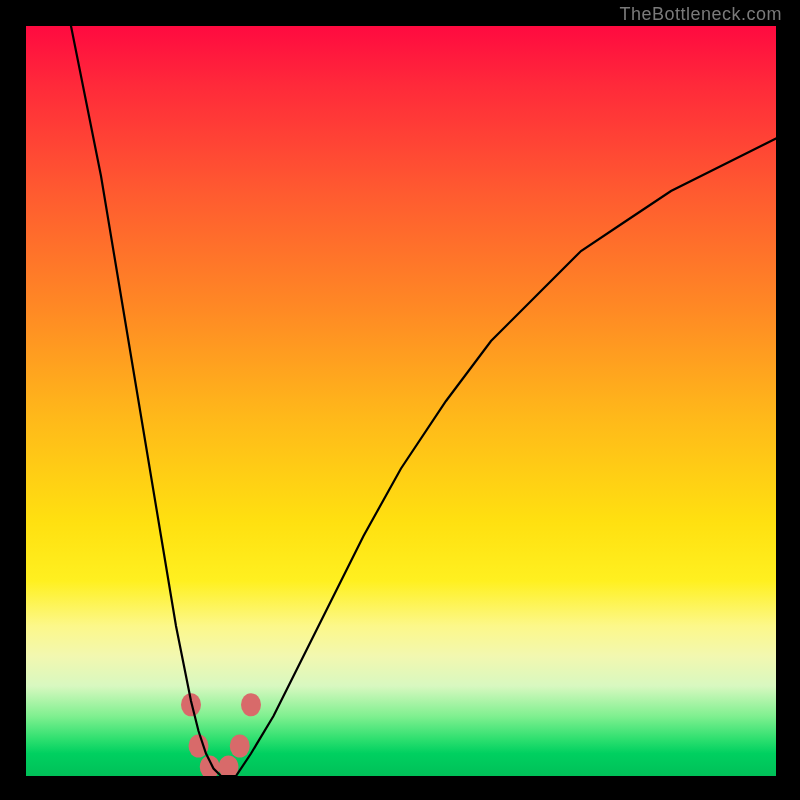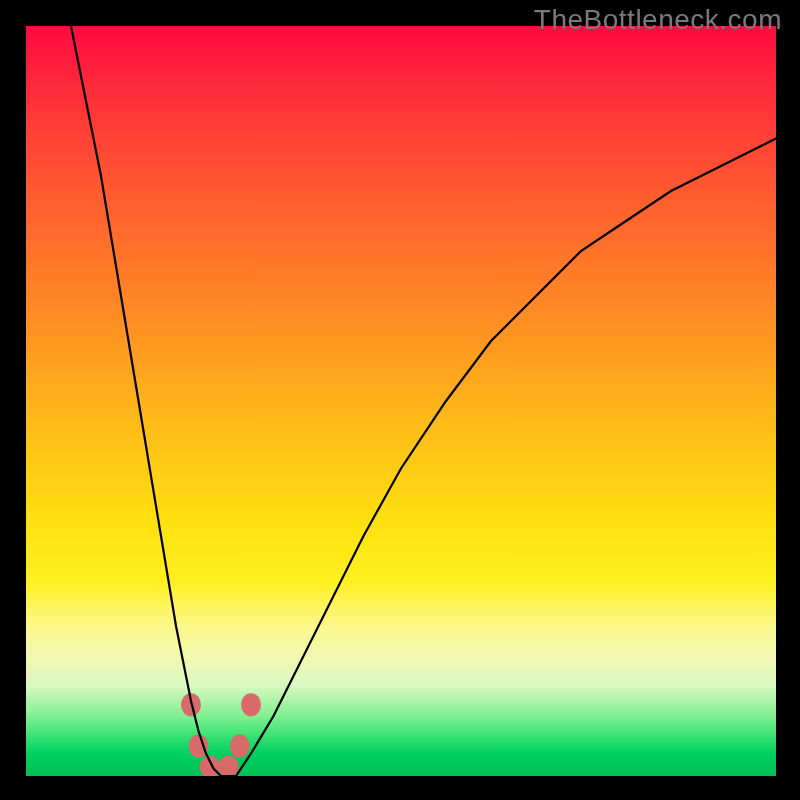--- a/index.html
+++ b/index.html
@@ -50,21 +50,21 @@
     position: absolute;
     inset: 0;
     width: 750px;
     height: 750px;
   }
   .watermark {
     position: absolute;
     top: 4px;
     right: 18px;
     color: #7a7a7a;
-    font-size: 28px;
+    font-size: 18px;
     letter-spacing: 0.5px;
     user-select: none;
   }
 </style>
 </head>
 <body>
 
 <div class="frame">
   <div class="plot">
     <div class="gradient"></div>

